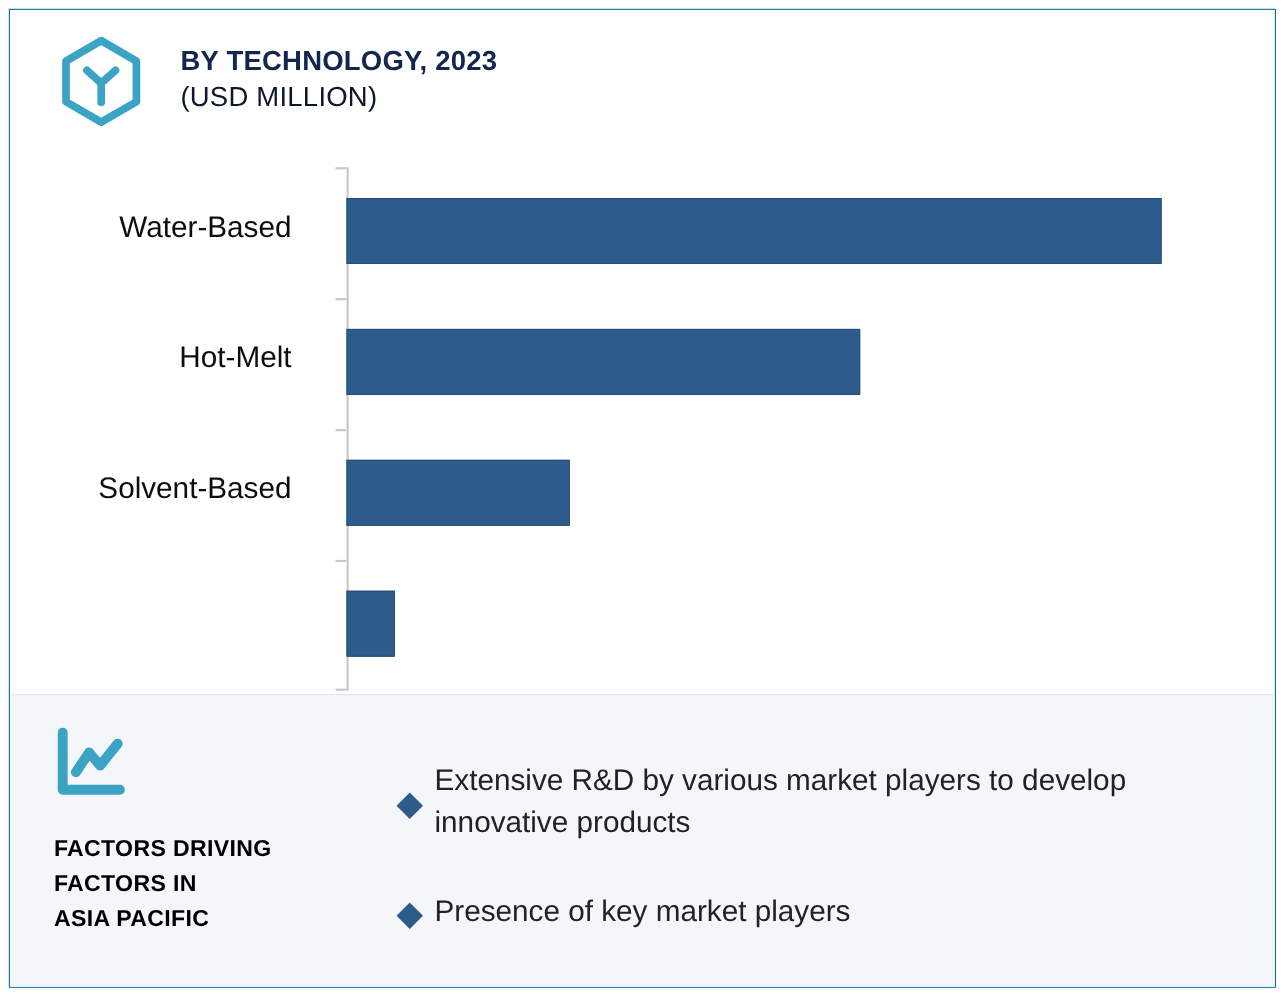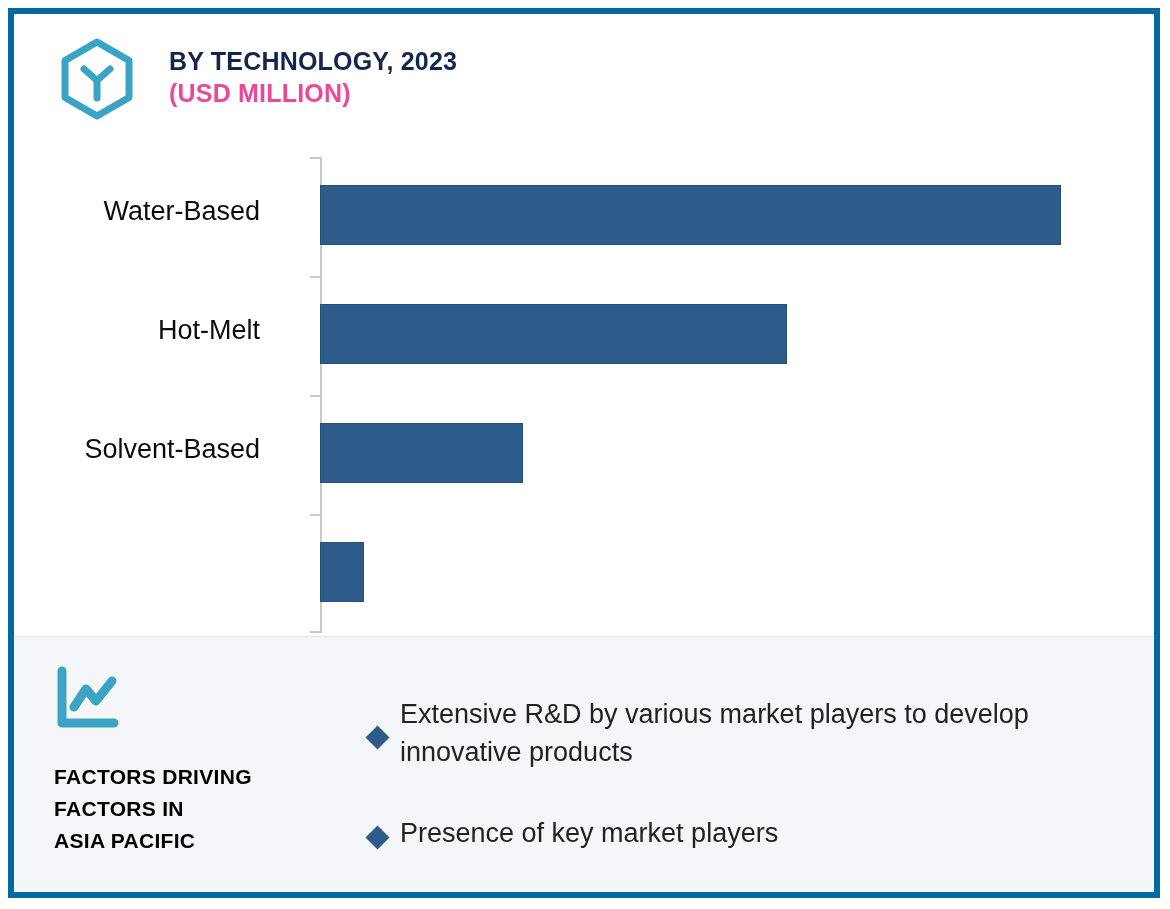--- a/index.html
+++ b/index.html
@@ -14,21 +14,21 @@
     overflow: hidden;
   }
 
   #card {
     position: absolute;
     left: 8px;
     top: 8px;
     width: 1152px;
     height: 890px;
     background: #ffffff;
-    border: 6px solid #0369a1;
+    border: 1px solid #0369a1;
     box-sizing: border-box;
     overflow: hidden;
   }
 
   
   #header {
     position: absolute;
     left: 0;
     top: 0;
     width: 100%;
@@ -49,22 +49,22 @@
   }
   #title-main {
     font-size: 25px;
     font-weight: bold;
     color: #13264f;
     letter-spacing: 0.2px;
     white-space: nowrap;
   }
   #title-sub {
     font-size: 25px;
-    font-weight: bold;
-    color: #ec4899;
+    font-weight: normal;
+    color: #0f172a;
     letter-spacing: 0.2px;
     white-space: nowrap;
   }
 
   
   #chart {
     position: absolute;
     left: 0;
     top: 124px;
     width: 100%;

